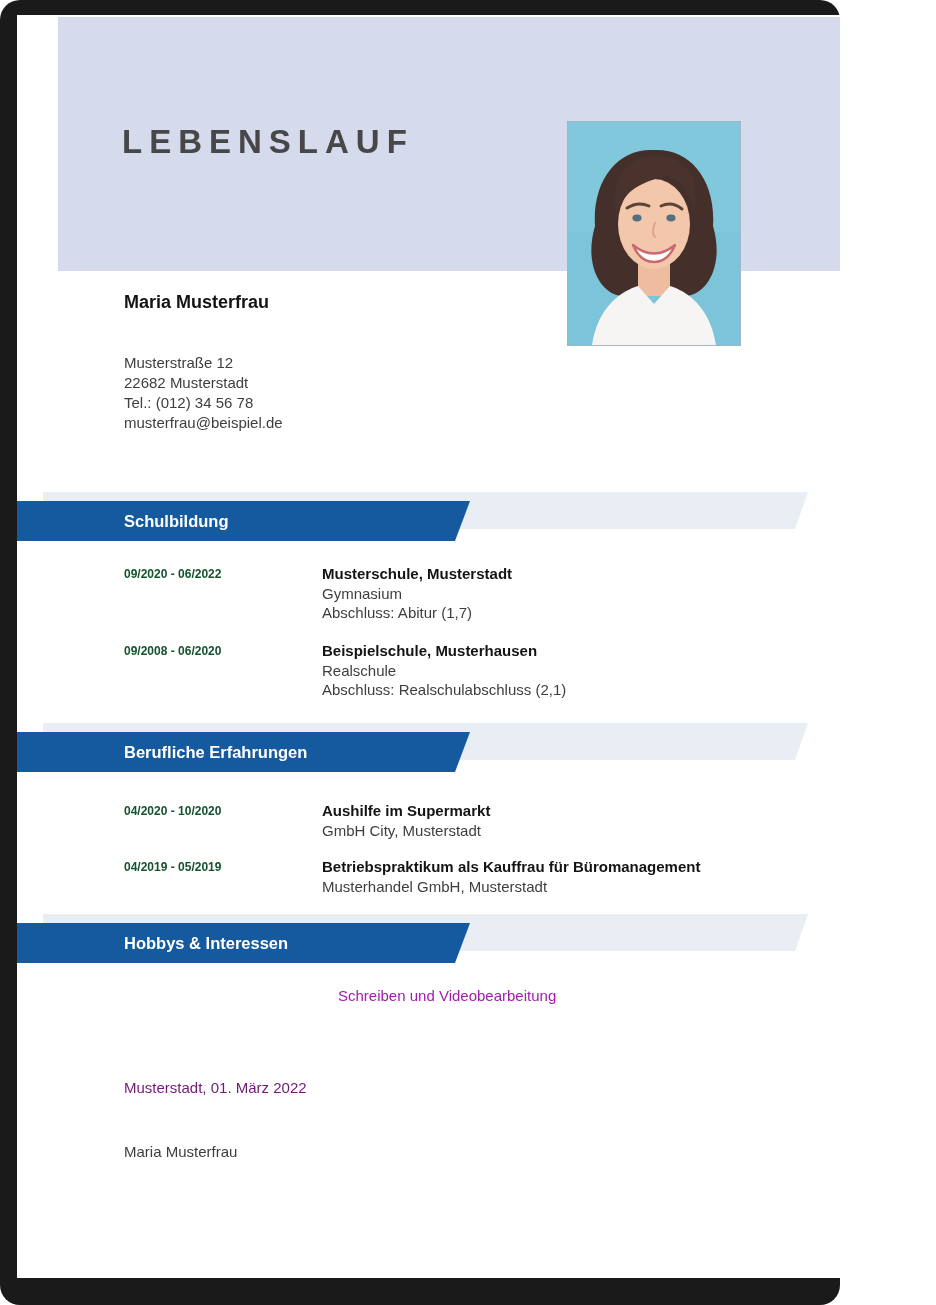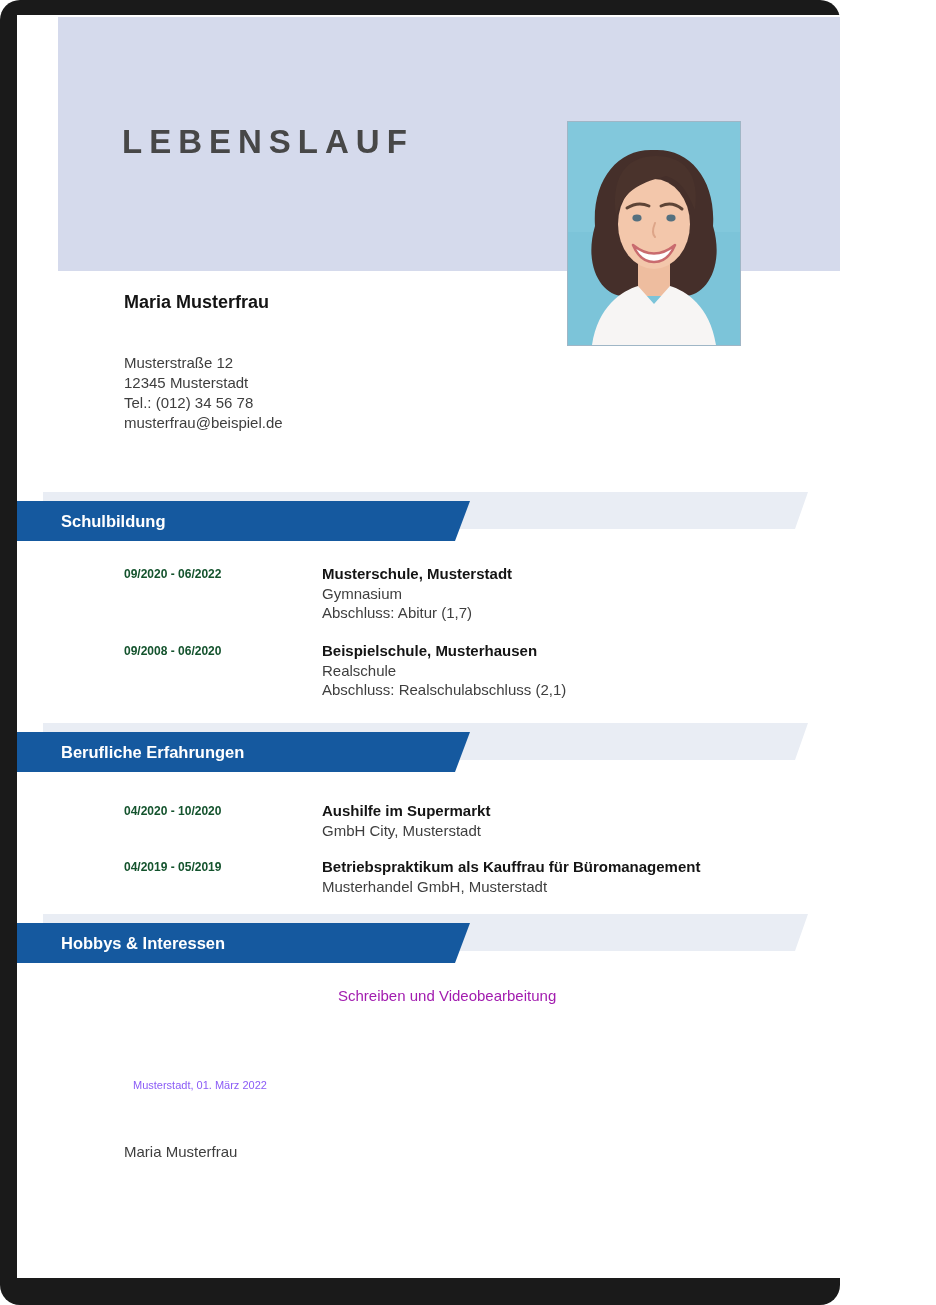--- a/index.html
+++ b/index.html
@@ -18,35 +18,35 @@
   
   .contact-name{position:absolute;left:107px;top:277px;font-size:18px;font-weight:700;color:#141414;}
   .contact-lines{position:absolute;left:107px;top:302px;font-size:15px;line-height:20px;color:#3e3e3e;margin-top:36px;}
 
   
   .ribbon{position:absolute;left:0;width:100%;height:40px;}
   .ribbon-bg{position:absolute;left:26px;top:-9px;width:765px;height:37px;background:#e9edf4;
              clip-path:polygon(0 0,100% 0,calc(100% - 13px) 100%,0 100%);}
   .ribbon-blue{position:absolute;left:0;top:0;width:453px;height:40px;background:#15599f;
                clip-path:polygon(0 0,100% 0,calc(100% - 15px) 100%,0 100%);}
-  .ribbon-label{display:block;padding-left:44px;line-height:40px;font-size:16.5px;font-weight:700;color:#ffffff;}
+  .ribbon-label{display:block;padding-left:107px;line-height:40px;font-size:16.5px;font-weight:700;color:#ffffff;}
   .r1{top:486px;} .r2{top:717px;} .r3{top:908px;}
 
   
   .entry{position:absolute;left:0;width:100%;}
   .entry-period{position:absolute;left:107px;top:0;font-size:12px;font-weight:700;color:#14532d;line-height:20px;}
   .entry-body{position:absolute;left:305px;top:0;width:540px;}
   .entry-title{font-size:15px;font-weight:700;color:#141414;line-height:20px;}
   .entry-sub{font-size:15px;color:#3e3e3e;line-height:19px;}
   .e1{top:549px;} .e2{top:626px;} .w1{top:786px;} .w2{top:842px;}
 
   .hobby-text{position:absolute;left:321px;top:972px;font-size:15px;color:#a21caf;}
 
   
-  .place-date{position:absolute;left:107px;top:1064px;font-size:11px;color:#8b5cf6;margin-left:9px;}
+  .place-date{position:absolute;left:107px;top:1064px;font-size:15px;color:#701a75;}
   .signature{position:absolute;left:107px;top:1128px;font-size:15px;color:#3e3e3e;}
 </style>
 </head>
 <body>
 
 <div class="canvas">
   <div class="frame">
     <div class="page">
 
       <div class="header-band"></div>
@@ -74,21 +74,21 @@
         <path d="M87 101 q-4 10 0 14" stroke="#dda588" stroke-width="2" fill="none" stroke-linecap="round"></path>
 
         <path d="M65 123 q21 17 42 0 q-7 17 -21 17 q-14 0 -21 -17 Z" fill="#ffffff" stroke="#c96b6e" stroke-width="2.5" stroke-linejoin="round"></path>
 
         <path d="M24 223 C 30 184 54 169 70 164 L 86 182 L 102 164 C 118 169 142 184 148 223 Z" fill="#f7f5f4"></path>
       </svg>
 
       <div class="contact-name">Maria Musterfrau</div>
       <div class="contact-lines">
         <div>Musterstraße 12</div>
-        <div>12345 Musterstadt</div>
+        <div>22682 Musterstadt</div>
         <div>Tel.: (012) 34 56 78</div>
         <div>musterfrau@beispiel.de</div>
       </div>
 
       <div class="ribbon r1">
         <div class="ribbon-bg"></div>
         <div class="ribbon-blue">
           <span class="ribbon-label">Schulbildung</span>
         </div>
       </div>

